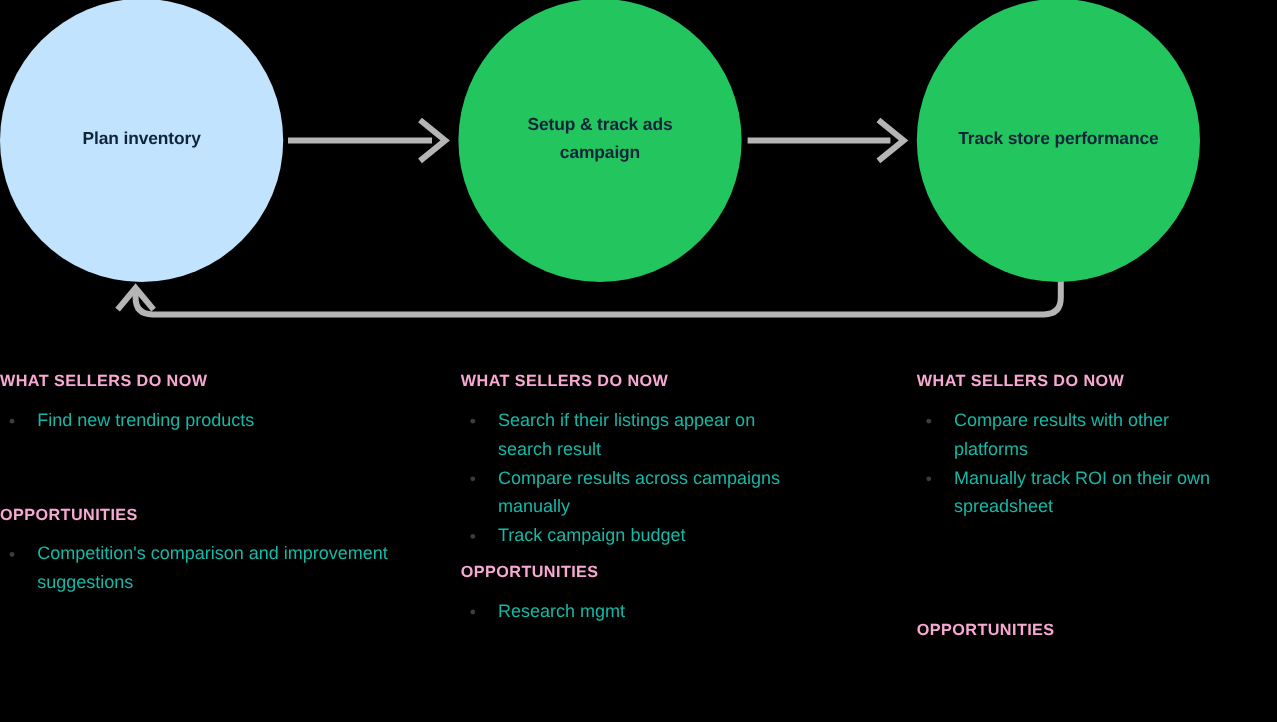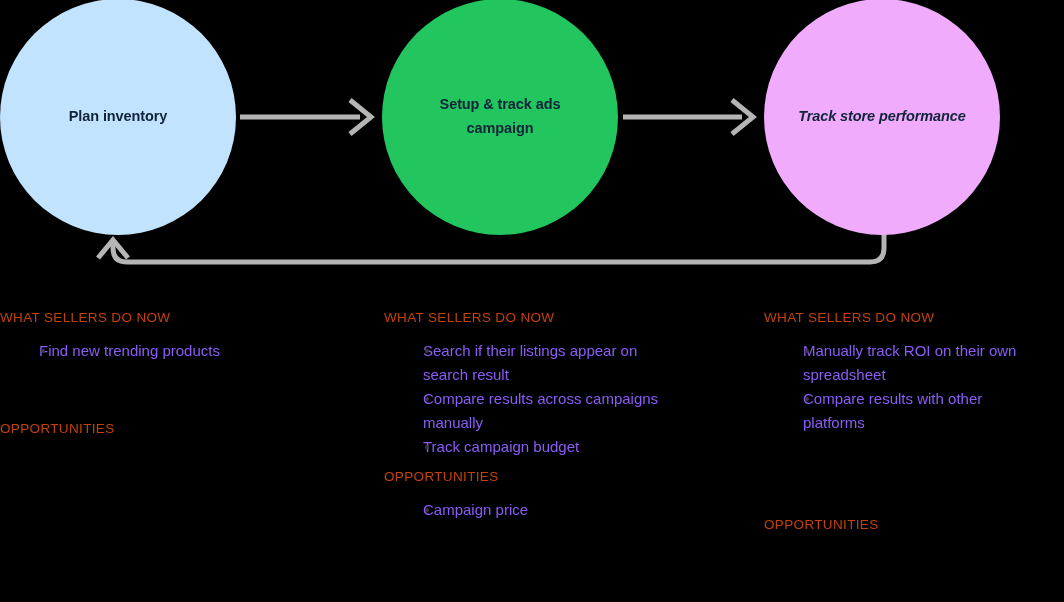--- a/index.html
+++ b/index.html
@@ -66,45 +66,44 @@
   }
   .column {
     box-sizing: border-box;
   }
   .col-0 { width: 382px; padding-left: 0px; }
   .col-1 { width: 382px; padding-left: 2px; }
   .col-2 { width: 300px; padding-left: 0px; }
 
   .block-head {
     font-size: 13.5px;
-    font-weight: normal;
-    color: #c2410c;
+    font-weight: bold;
+    color: #f9a8d4;
     letter-spacing: 0.35px;
     text-transform: uppercase;
     margin: 0;
     padding: 0;
   }
   .sec-1 .block-head { padding-top: 10px; }
   .sec-2 .block-head { padding-top: 0px; }
 
   ul.bullets {
     list-style: none;
     margin: 0;
     padding: 0;
     padding-top: 14px;
   }
   ul.bullets li {
     position: relative;
     font-size: 15px;
-    color: #8b5cf6;
+    color: #14b8a6;
     line-height: 24px;
-    padding-left: 6px;
+    padding-left: 31px;
     margin-bottom: 0px;
     max-width: 300px;
-    margin-left: 33px;
   }
   ul.bullets li::before {
     content: "";
     position: absolute;
     left: 8px;
     top: 10px;
     width: 4px;
     height: 4px;
     border-radius: 50%;
     background: #3c3c3c;
@@ -137,65 +136,66 @@
     </svg>
 
     <div class="node" style="left:0px; top:-1px; width:236px; height:236px; background:#c2e3fd; left:0px;">
       <span class="node-label">Plan inventory</span>
     </div>
 
     <div class="node" style="left:382px; top:-1px; width:236px; height:236px; background:#22c55e;">
       <span class="node-label">Setup &amp; track ads campaign</span>
     </div>
 
-    <div class="node" style="left:764px; top:-1px; width:236px; height:236px; background:#f0abfc;font-style:italic;">
+    <div class="node" style="left:764px; top:-1px; width:236px; height:236px; background:#22c55e;">
       <span class="node-label">Track store performance</span>
     </div>
 
   </div>
 
   <div id="columns">
 
     <div class="column col-0">
       <div class="sec-1">
         <div class="block-head">WHAT SELLERS DO NOW</div>
         <ul class="bullets">
           <li>Find new trending products</li>
         </ul>
       </div>
       <div class="sec-2" style="margin-top:58px;">
         <div class="block-head">OPPORTUNITIES</div>
         <ul class="bullets">
+          <li>Competition's comparison and improvement suggestions</li>
         </ul>
       </div>
     </div>
 
     <div class="column col-1">
       <div class="sec-1">
         <div class="block-head">WHAT SELLERS DO NOW</div>
         <ul class="bullets">
           <li style="max-width:262px;">Search if their listings appear on search result</li>
           <li style="max-width:280px;">Compare results across campaigns manually</li>
           <li>Track campaign budget</li>
         </ul>
       </div>
       <div class="sec-2" style="margin-top:10px;">
         <div class="block-head">OPPORTUNITIES</div>
         <ul class="bullets">
-          <li>Campaign price</li>
+          <li>Research mgmt</li>
         </ul>
       </div>
     </div>
 
     <div class="column col-2">
       <div class="sec-1">
         <div class="block-head">WHAT SELLERS DO NOW</div>
         <ul class="bullets">
+          <li style="max-width:232px;">Compare results with other platforms</li>
           <li style="max-width:250px;">Manually track ROI on their own spreadsheet</li>
-          <li style="max-width:232px;">Compare results with other platforms</li>
         </ul>
       </div>
       <div class="sec-2" style="margin-top:82px;">
         <div class="block-head">OPPORTUNITIES</div>
       </div>
     </div>
 
   </div>
 </div>
 

